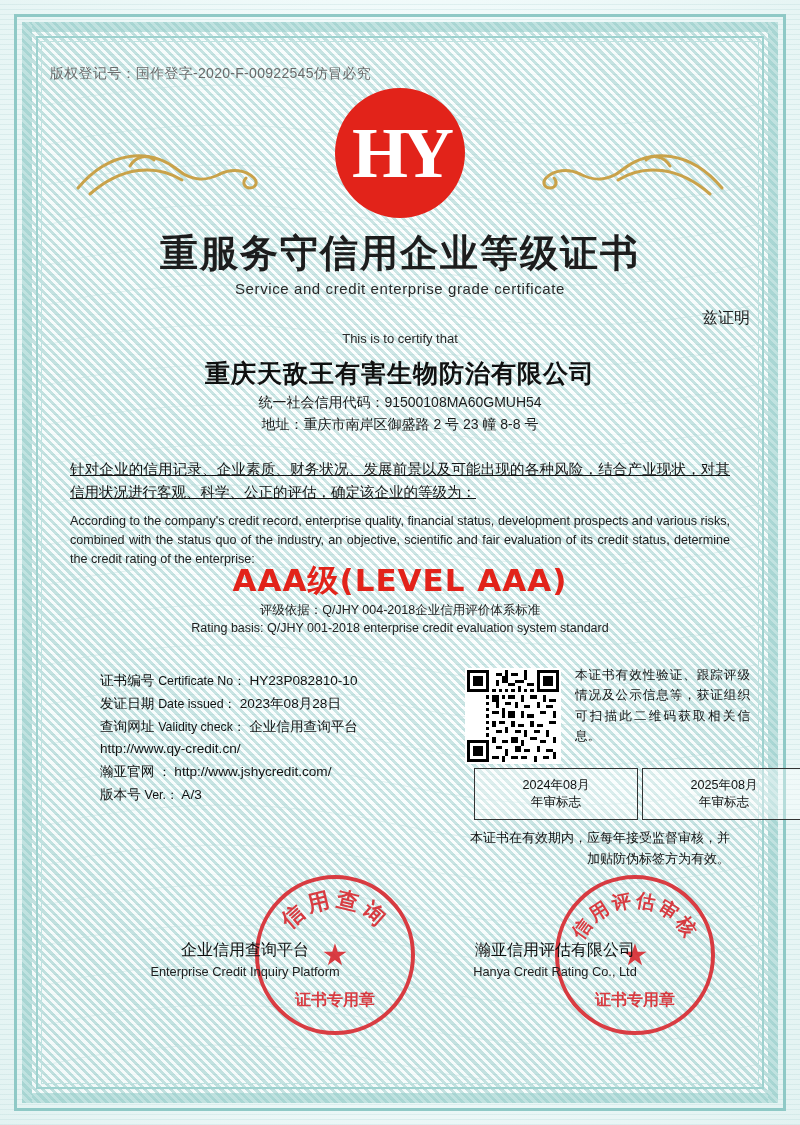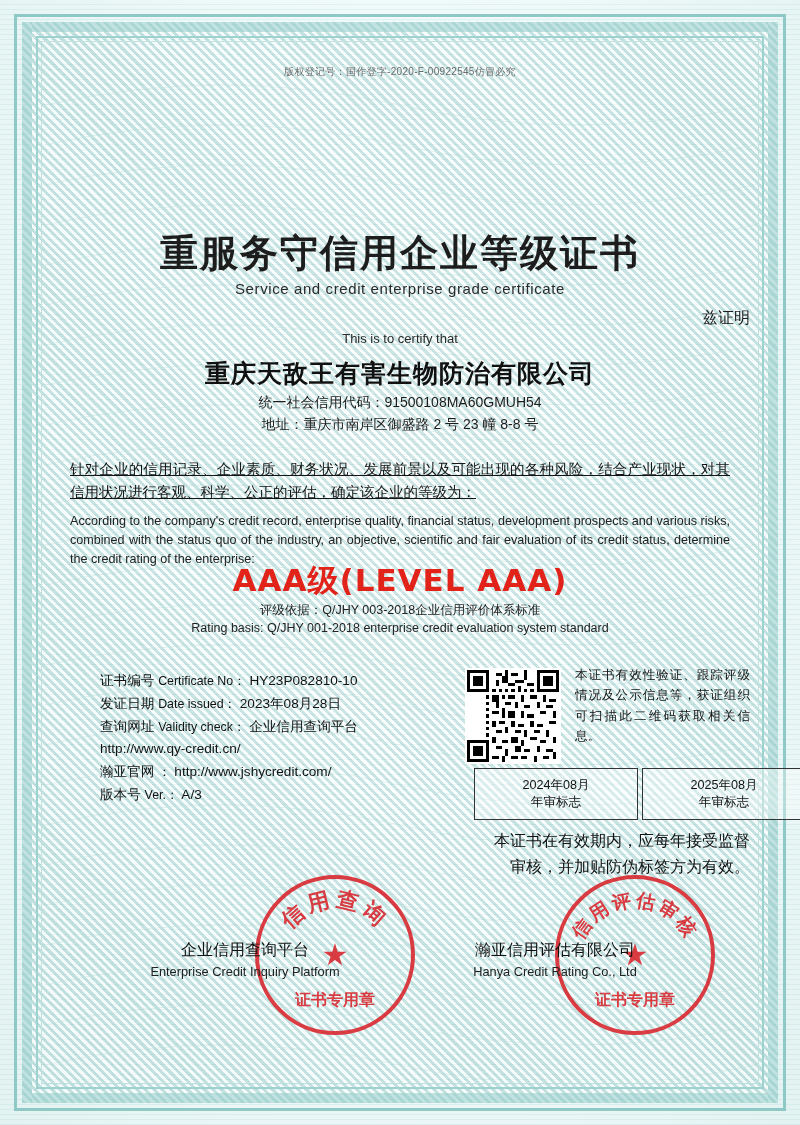--- a/index.html
+++ b/index.html
@@ -69,22 +69,21 @@
     left: 50px; top: 50px; right: 50px; bottom: 50px;
     z-index: 5;
   }
 
   
   .copyright-line {
     position: absolute;
     top: 15px;
     left: 0;
     width: 100%;
-    text-align: center;
-    font-size: 10px;
+    font-size: 14px;
     color: #6b6b6b;
     letter-spacing: 0.3px;
   }
 
   
   .emblem-wrap {
     position: absolute;
     top: 38px;
     left: 0;
     width: 100%;
@@ -294,23 +293,23 @@
     align-items: center;
     justify-content: center;
     font-size: 12.6px;
     color: #111;
     background: rgba(255,255,255,0.35);
   }
 
   .validity-note {
     position: absolute;
     top: 778px;
-    left: 430px;
+    left: 410px;
     width: 270px;
-    font-size: 16px;
+    font-size: 13px;
     line-height: 1.6;
     color: #121212;
     text-align: right;
   }
 
   
   .seal {
     position: absolute;
     width: 152px;
     height: 152px;
@@ -422,36 +421,57 @@
       <path d="M0,940 Q178,900 355,940 T710,940"></path>
       <path d="M0,980 Q178,940 355,980 T710,980"></path>
       <path d="M0,1020 Q178,980 355,1020 T710,1020"></path>
     </g>
   </svg>
 
   <div class="content">
 
     <div class="copyright-line">版权登记号：国作登字-2020-F-00922545仿冒必究</div>
 
+    <div class="emblem-wrap">
+      <svg class="flourish left" viewBox="0 0 210 70">
+        <g fill="none" stroke="#c9a24a" stroke-width="3" stroke-linecap="round">
+          <path d="M8,52 C40,14 80,12 108,34 C120,44 135,46 150,38"></path>
+          <path d="M20,58 C52,30 86,28 112,44"></path>
+          <path d="M150,38 C162,32 176,34 184,42 C188,46 186,52 180,52 C174,52 172,46 176,42"></path>
+          <path d="M60,30 C66,20 78,18 84,24"></path>
+        </g>
+      </svg>
+      <svg class="flourish right" viewBox="0 0 210 70">
+        <g fill="none" stroke="#c9a24a" stroke-width="3" stroke-linecap="round" transform="translate(210,0) scale(-1,1)">
+          <path d="M8,52 C40,14 80,12 108,34 C120,44 135,46 150,38"></path>
+          <path d="M20,58 C52,30 86,28 112,44"></path>
+          <path d="M150,38 C162,32 176,34 184,42 C188,46 186,52 180,52 C174,52 172,46 176,42"></path>
+          <path d="M60,30 C66,20 78,18 84,24"></path>
+        </g>
+      </svg>
+      <div class="emblem">
+        <div class="emblem-letters">HY</div>
+      </div>
+    </div>
 
     <div class="title-cn">重服务守信用企业等级证书</div>
     <div class="title-en">Service and credit enterprise grade certificate</div>
 
     <div class="certify-cn">兹证明</div>
     <div class="certify-en">This is to certify that</div>
 
     <div class="company-name">重庆天敌王有害生物防治有限公司</div>
     <div class="credit-code">统一社会信用代码：91500108MA60GMUH54</div>
     <div class="address">地址：重庆市南岸区御盛路 2 号 23 幢 8-8 号</div>
 
     <div class="body-cn">针对企业的信用记录、企业素质、财务状况、发展前景以及可能出现的各种风险，结合产业现状，对其信用状况进行客观、科学、公正的评估，确定该企业的等级为：</div>
     <div class="body-en">According to the company's credit record, enterprise quality, financial status, development prospects and various risks, combined with the status quo of the industry, an objective, scientific and fair evaluation of its credit status, determine the credit rating of the enterprise:</div>
 
     <div class="level">AAA级(LEVEL AAA)</div>
-    <div class="rating-basis-cn">评级依据：Q/JHY 003-2018企业信用评价体系标准</div>
+    <div class="rating-basis-cn">评级依据：Q/JHY 004-2018企业信用评价体系标准</div>
     <div class="rating-basis-en">Rating basis: Q/JHY 001-2018 enterprise credit evaluation system standard</div>
 
     <div class="details">
       <div class="row">
         <span>证书编号</span>
         <span class="lbl-en">Certificate No：</span>
         <span>HY23P082810-10</span>
       </div>
       <div class="row">
         <span>发证日期</span>

